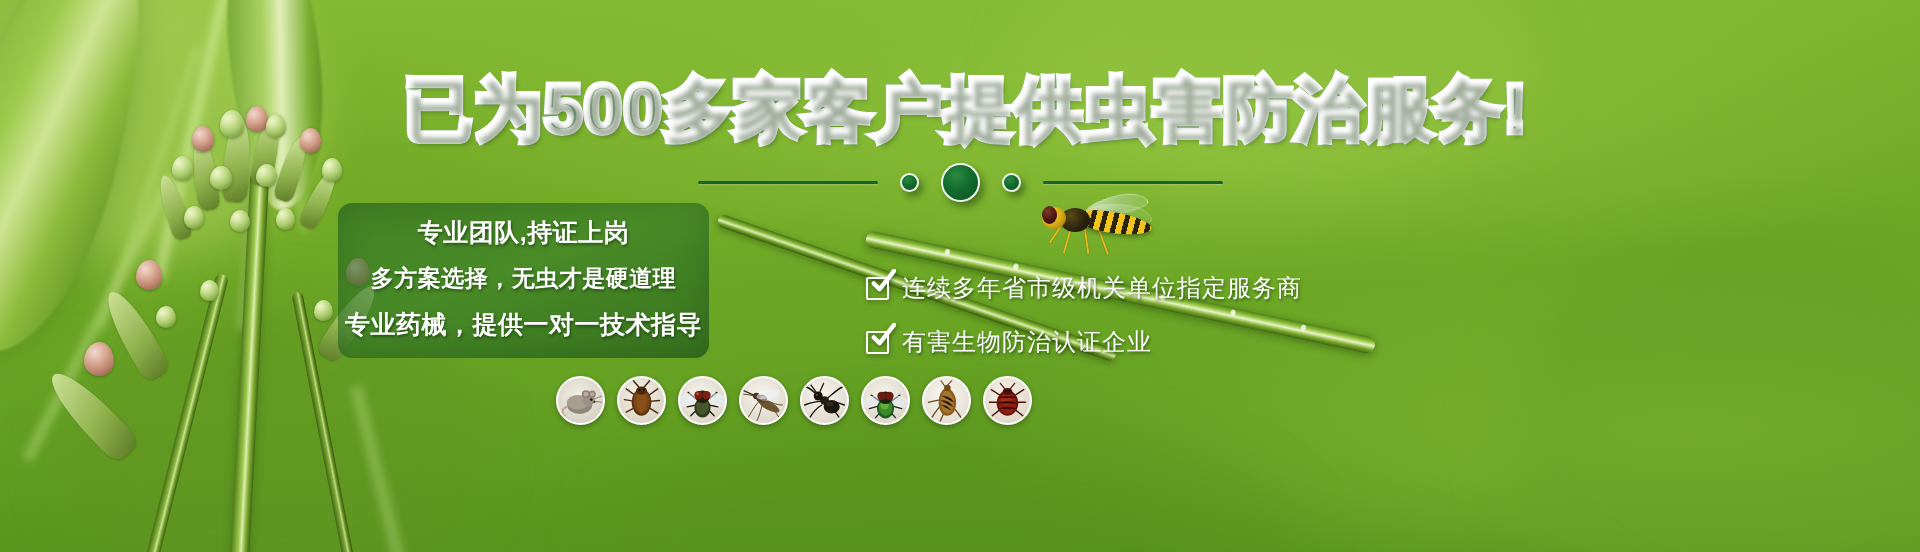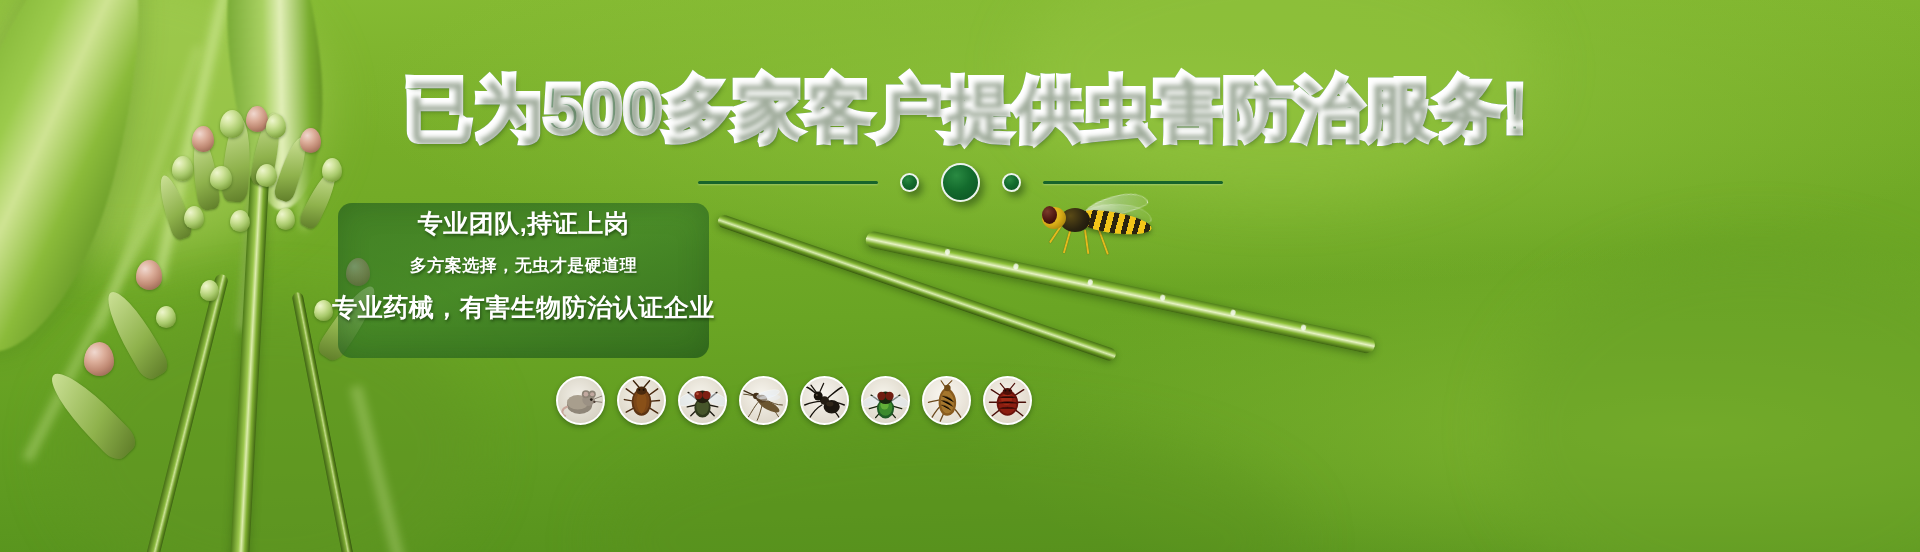--- a/index.html
+++ b/index.html
@@ -213,33 +213,33 @@
   .divider .dot.lg { width:39px; height:39px; }
 
   
   .panel {
     position:absolute; left:338px; top:203px;
     width:371px; height:155px;
     border-radius:14px;
     background:linear-gradient(160deg, rgba(38,104,36,.62) 0%, rgba(46,118,40,.58) 45%, rgba(30,88,28,.66) 100%);
     box-shadow:inset 0 0 30px rgba(20,60,14,.25);
     display:flex; flex-direction:column;
-    align-items:center; 
+    align-items:center; justify-content:center;
     gap:14px;
     padding:4px 10px 8px;
   }
   .panel .line {
     color:#ffffff;
     font-weight:bold;
     white-space:nowrap;
     text-shadow:1px 2px 3px rgba(12,40,6,.55);
     letter-spacing:.5px;
   }
   .panel .l1 { font-size:25px; }
-  .panel .l2 { font-size:17px; }
+  .panel .l2 { font-size:23px; }
   .panel .l3 { font-size:25px; }
 
   
   .checklist {
     position:absolute; left:866px; top:272px;
     display:flex; flex-direction:column; gap:22px;
   }
   .check-item { display:flex; align-items:center; gap:13px; }
   .check-box {
     position:relative;
@@ -369,23 +369,44 @@
     <div class="rule"></div>
     <div class="dot sm"></div>
     <div class="dot lg"></div>
     <div class="dot sm"></div>
     <div class="rule"></div>
   </div>
 
   <div class="panel">
     <div class="line l1">专业团队,持证上岗</div>
     <div class="line l2">多方案选择，无虫才是硬道理</div>
-    <div class="line l3">专业药械，有害生物防治认证企业</div>
-  </div>
-
+    <div class="line l3">专业药械，提供一对一技术指导</div>
+  </div>
+
+  <div class="checklist">
+
+    <div class="check-item">
+      <span class="check-box">
+        <svg class="tick" viewBox="0 0 28 28" aria-hidden="true">
+          <path d="M5 15 L11 21 L26 2" fill="none" stroke="#ffffff" stroke-width="4.6" stroke-linecap="round" stroke-linejoin="round"></path>
+        </svg>
+      </span>
+      <span class="check-label">连续多年省市级机关单位指定服务商</span>
+    </div>
+
+    <div class="check-item">
+      <span class="check-box">
+        <svg class="tick" viewBox="0 0 28 28" aria-hidden="true">
+          <path d="M5 15 L11 21 L26 2" fill="none" stroke="#ffffff" stroke-width="4.6" stroke-linecap="round" stroke-linejoin="round"></path>
+        </svg>
+      </span>
+      <span class="check-label">有害生物防治认证企业</span>
+    </div>
+
+  </div>
 
   <div class="pests">
 
     <span class="pest" title="">
       <span class="fillbg" style="background:radial-gradient(circle at 45% 40%,#f2efe7,#d9d4c6 70%,#b9b2a0);"></span>
       <svg viewBox="0 0 50 50" aria-hidden="true">
         <ellipse cx="24" cy="30" rx="14" ry="10" fill="#8f8678"></ellipse>
         <ellipse cx="22" cy="27" rx="12" ry="8" fill="#a89e8d"></ellipse>
         <circle cx="34" cy="24" r="7" fill="#9b9184"></circle>
         <circle cx="31" cy="18" r="4.5" fill="#8d8376"></circle>

